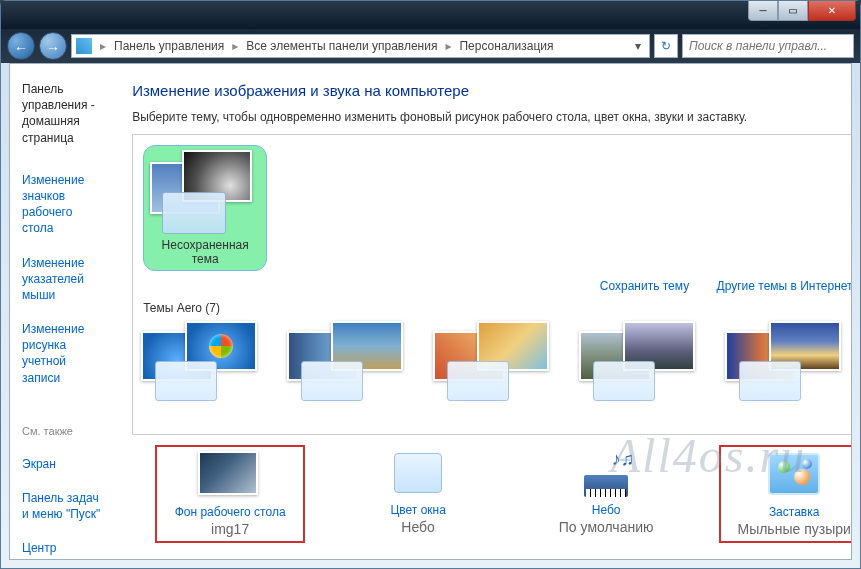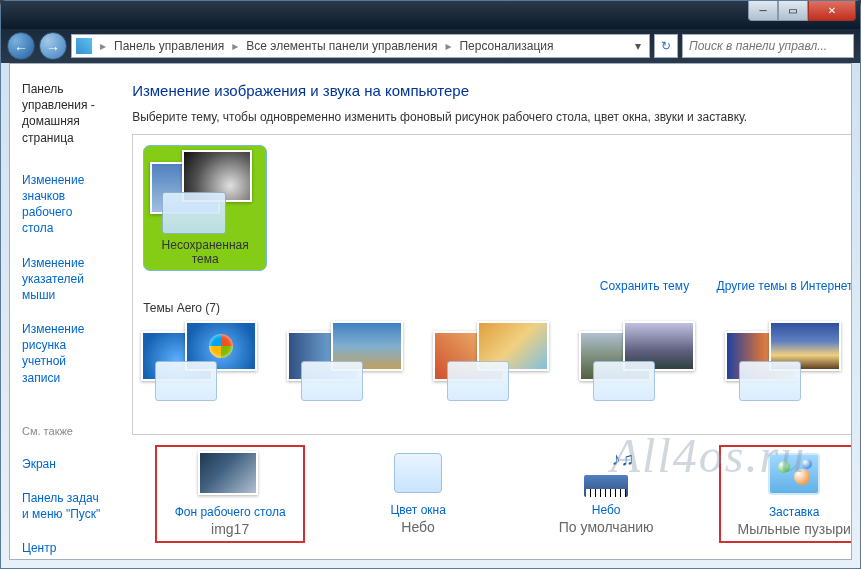--- a/index.html
+++ b/index.html
@@ -150,23 +150,23 @@
   }
   .theme-tile {
     width: 124px;
     display: inline-flex;
     flex-direction: column;
     align-items: center;
     padding: 4px;
     margin: 2px;
   }
   .theme-tile.selected {
-    background: #84cc16;
+    background: #86efac;
     border: 1px solid #7ab8e8;
-    border-radius: 7px;
+    border-radius: 12px;
   }
   .theme-thumb {
     width: 110px; height: 84px;
     position: relative;
     margin-bottom: 4px;
   }
   .thumb-back {
     position: absolute; left: 0; top: 12px; width: 70px; height: 52px;
     background: linear-gradient(to bottom, #5080c0, #a0c0e0);
     border: 2px solid #fff; box-shadow: 0 1px 3px rgba(0,0,0,0.3);

